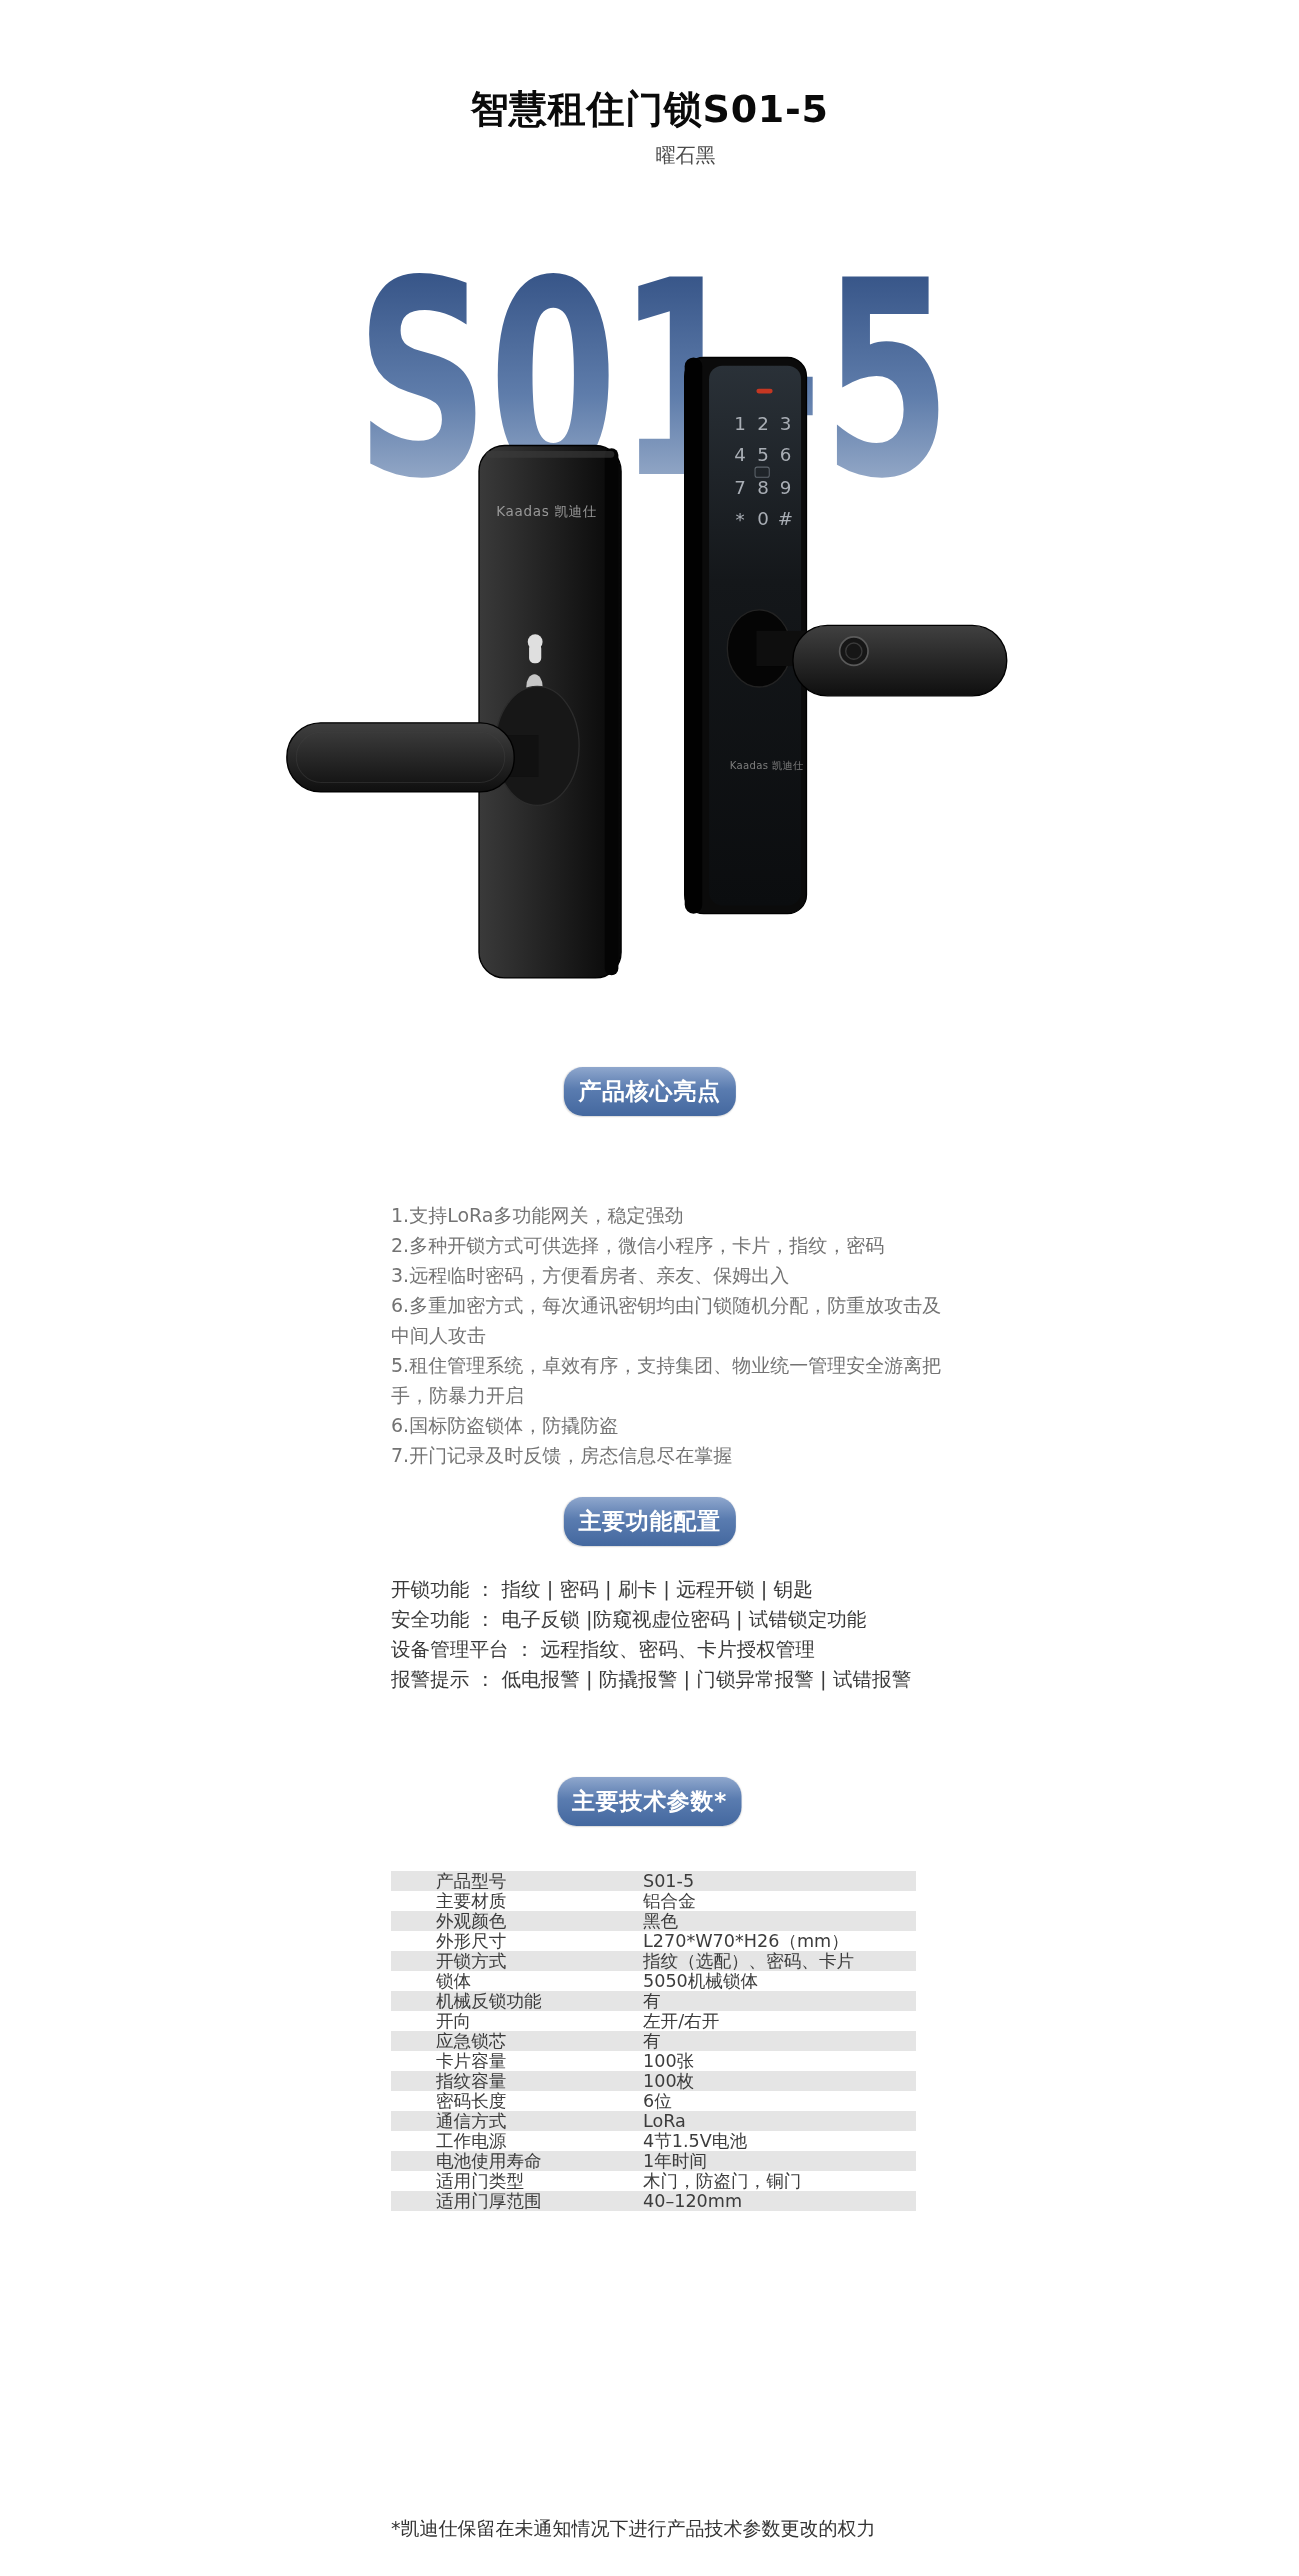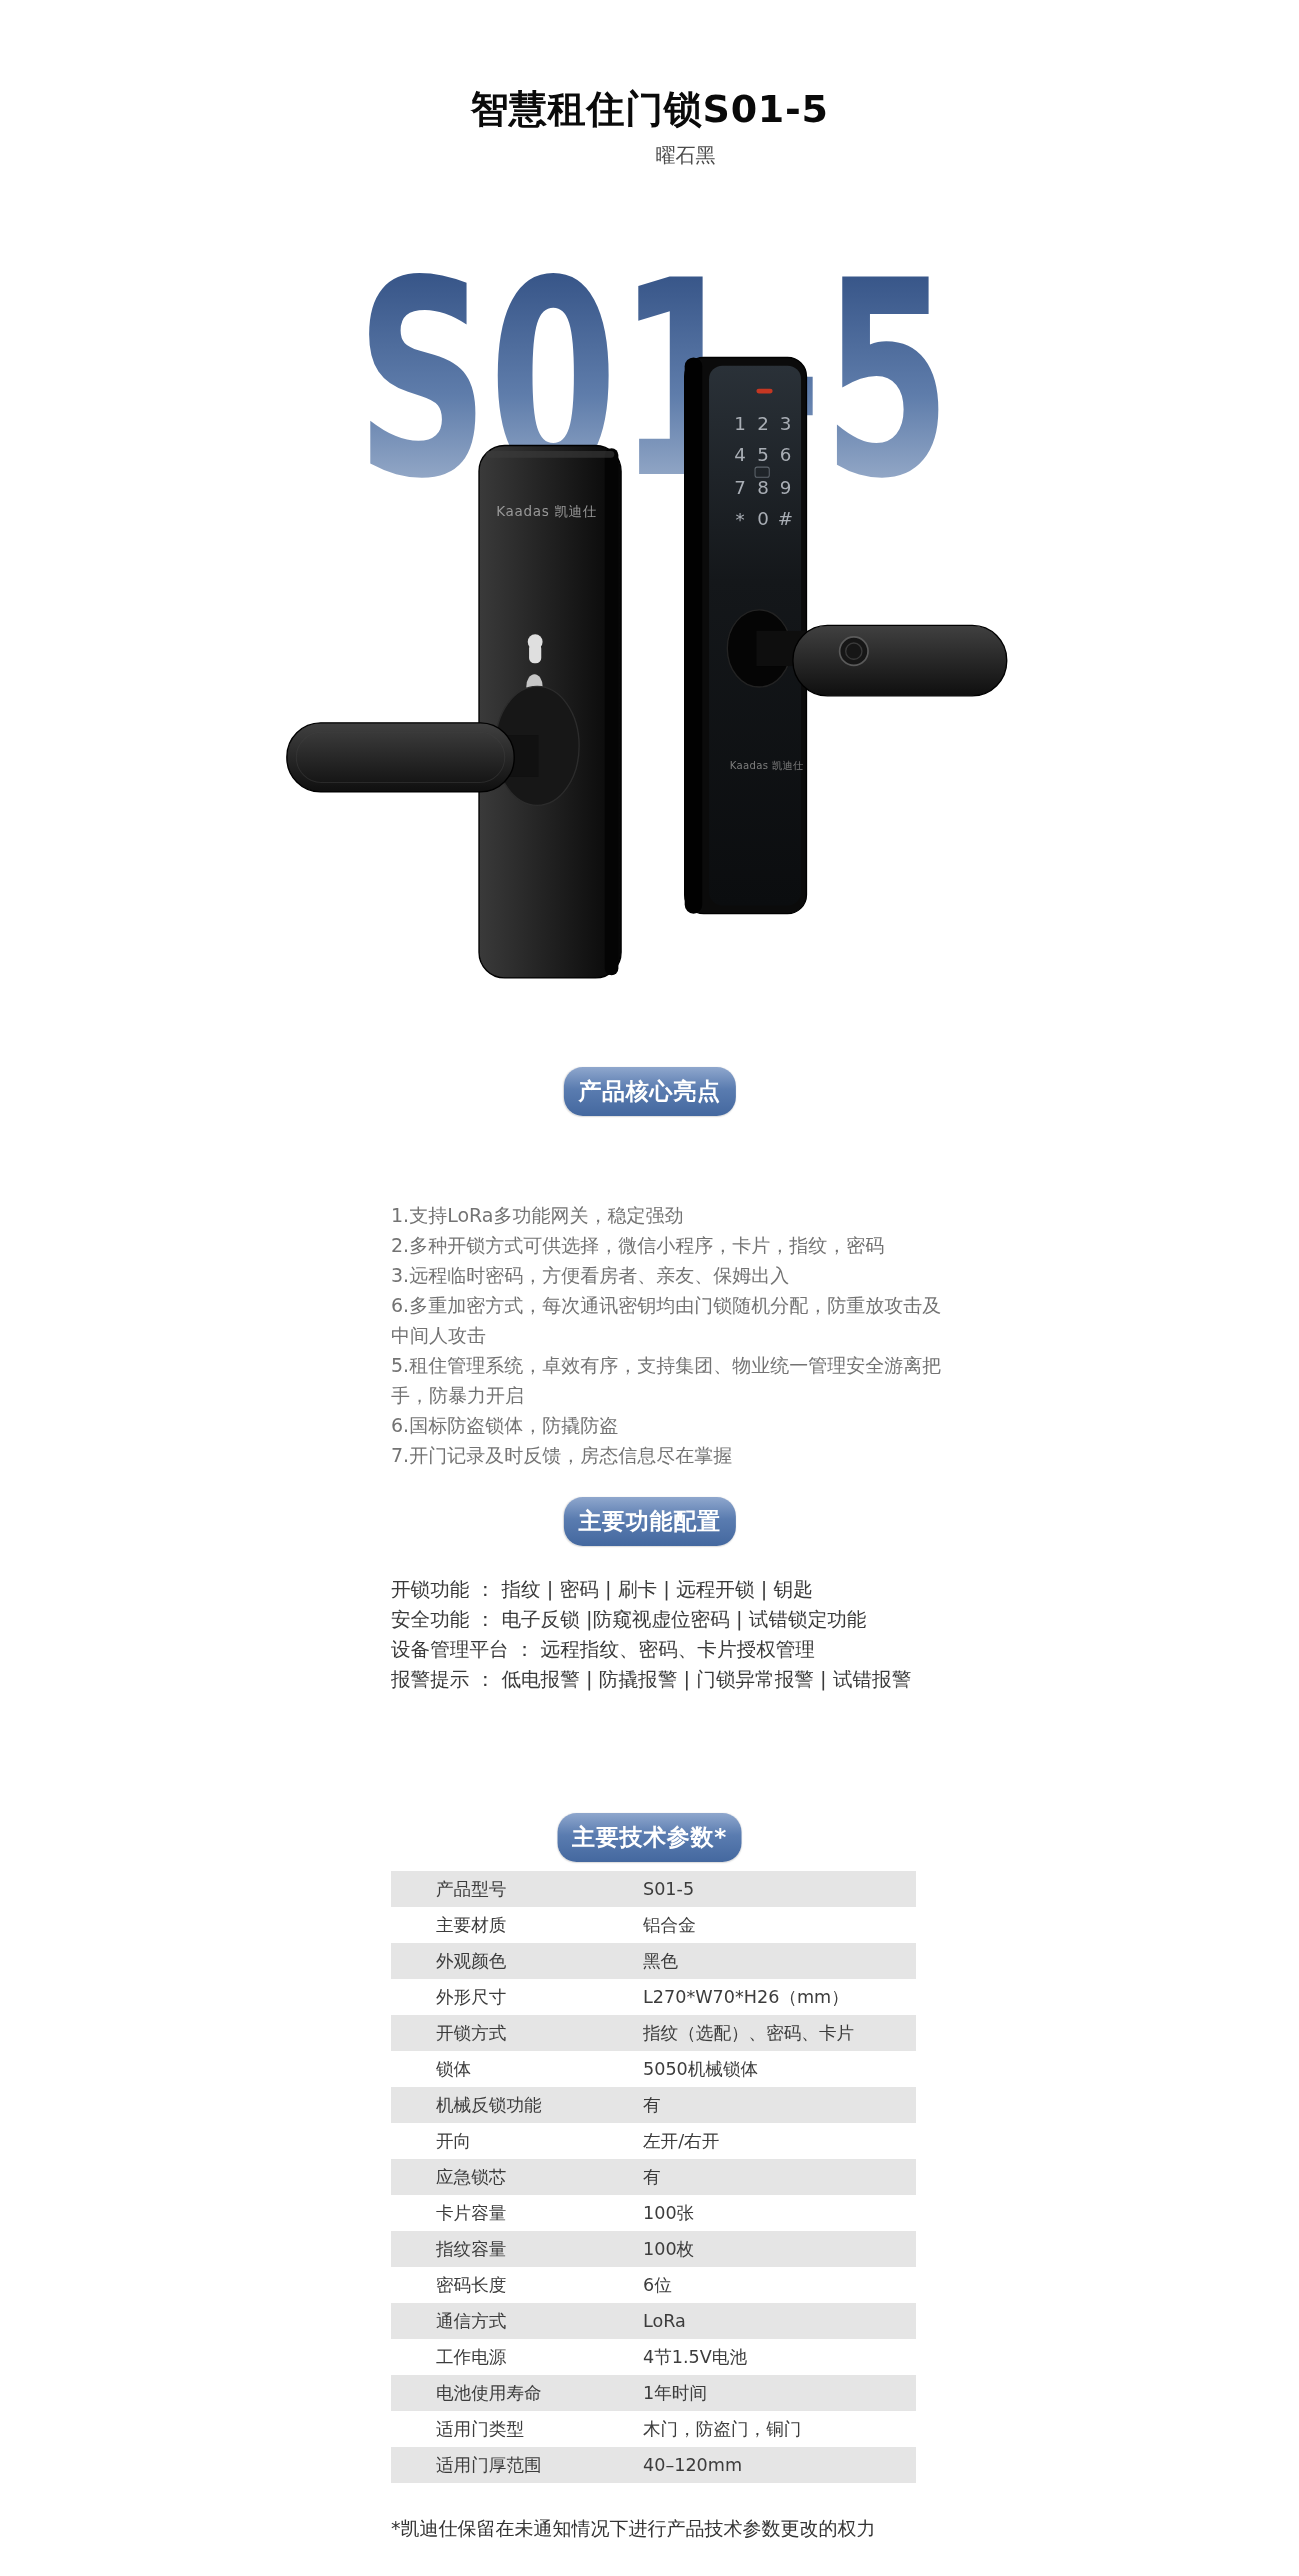--- a/index.html
+++ b/index.html
@@ -24,34 +24,34 @@
   }
   .badge{
     position:absolute;left:50%;transform:translateX(-50%);
     background:linear-gradient(180deg,#8fa7cd 0%,#5a7cb0 45%,#44689f 100%);
     color:#ffffff;font-size:23px;font-weight:bold;white-space:nowrap;
     padding:8.8px 15px;border-radius:19px;letter-spacing:0.7px;
     box-shadow:0 0.7px 1.4px rgba(0,0,0,0.15);
   }
   .badge-1{top:1067px;}
   .badge-2{top:1497px;}
-  .badge-3{top:1777px;margin-top:36px;}
+  .badge-3{top:1777px;}
   .features{
     position:absolute;top:1200px;left:391px;width:562px;
     font-size:19px;line-height:30px;color:#737373;
   }
   .features p{margin:0;}
   .functions{
     position:absolute;top:1575px;left:391px;width:568px;
     font-size:19.6px;line-height:30px;color:#3a3a3a;
   }
   .functions p{margin:0;}
   .spec-table{position:absolute;top:1871px;left:391px;width:525px;}
   .spec-row{
-    height:36px;display:flex;align-items:center;
+    height:20px;display:flex;align-items:center;
     font-size:17.6px;color:#3c3c3c;background:#ffffff;
   }
   .spec-row:nth-child(odd){background:#e5e5e5;}
   .spec-label{margin-left:45px;width:207px;flex:none;}
   .spec-value{flex:1;}
   .footnote{
     position:absolute;top:2516px;left:391px;width:528px;
     text-align:left;font-size:19px;color:#333333;
   }
 </style>

